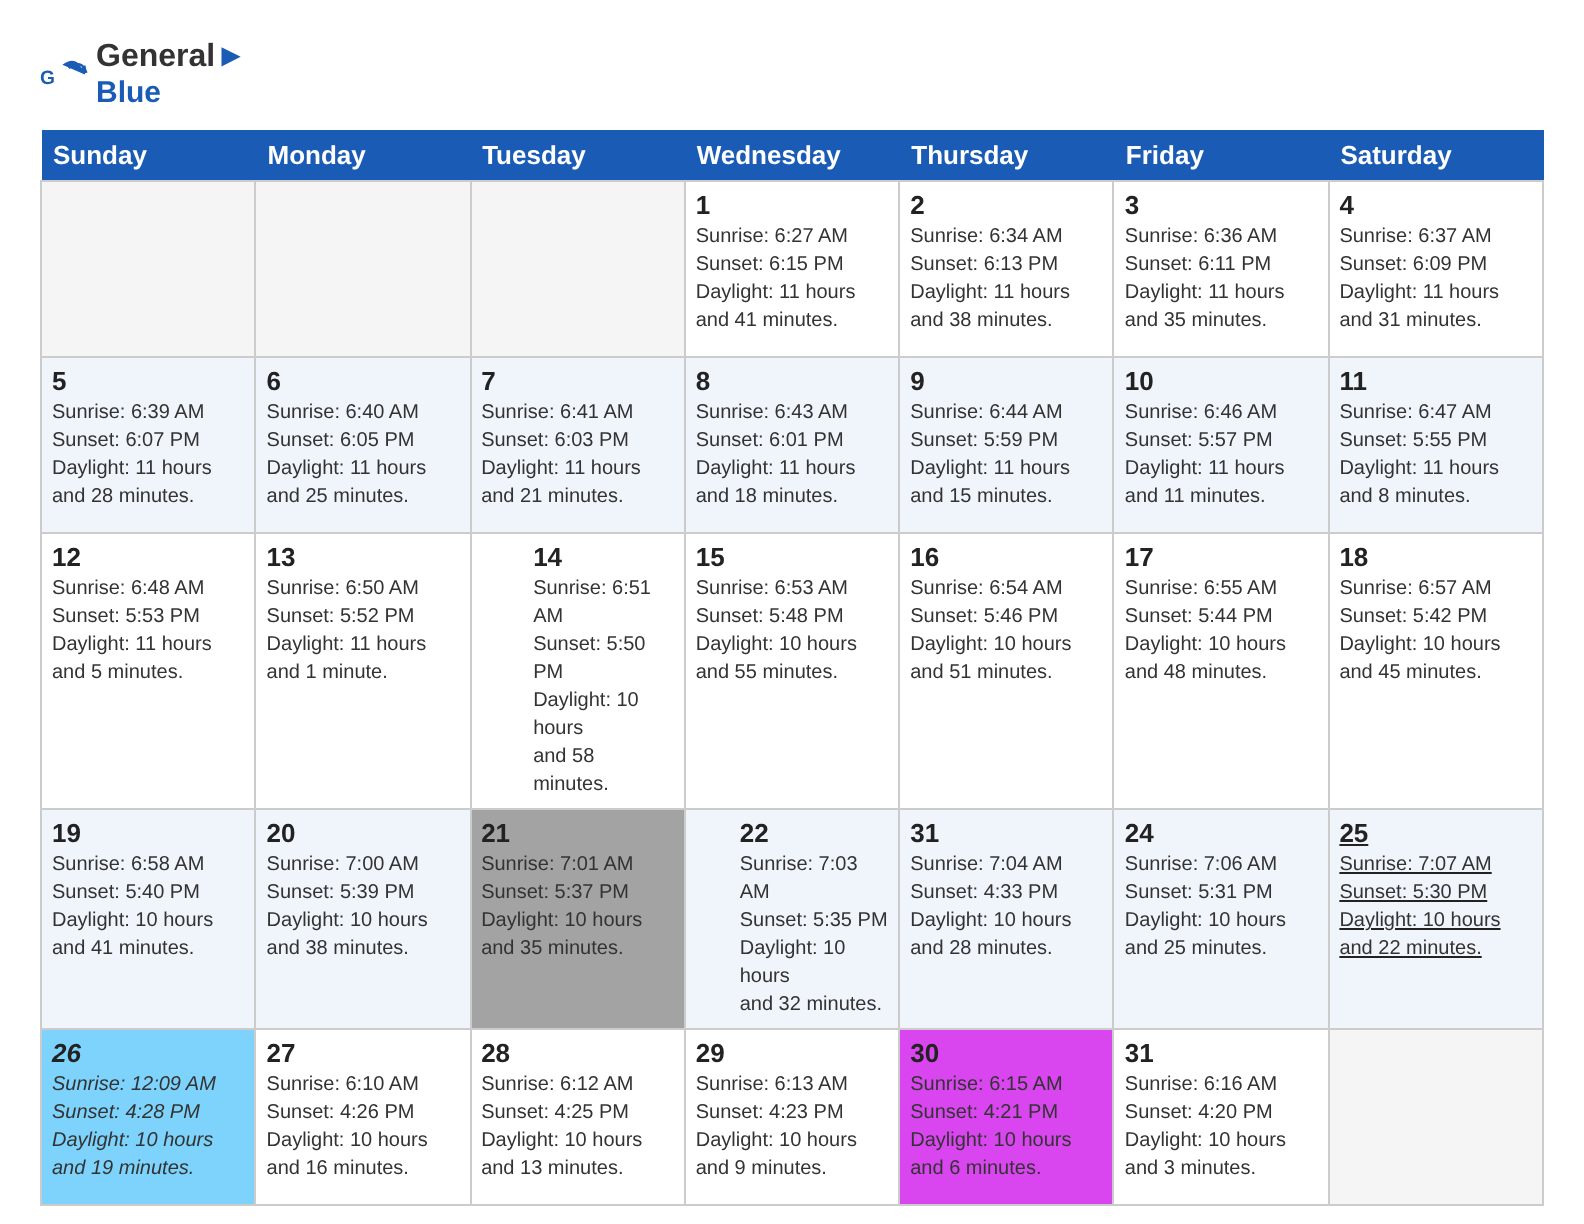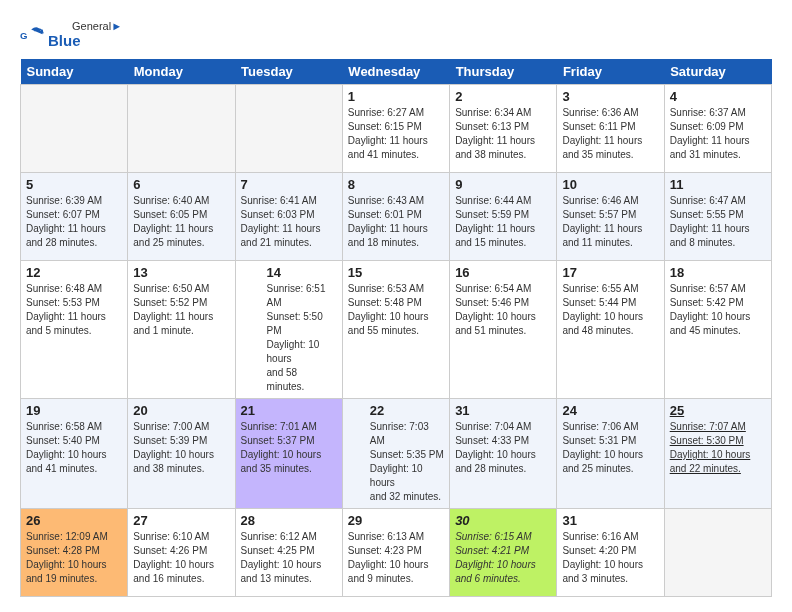--- a/index.html
+++ b/index.html
@@ -82,21 +82,21 @@
 <body>
 
 <div class="header">
   <div class="logo">
     <svg class="logo-icon" viewBox="0 0 30 30">
       <text x="0" y="20" font-size="12" font-weight="bold" fill="#1a5cb5">G</text>
       <path d="M14 8 Q22 2 26 10 Q30 5 28 14" fill="#1a5cb5"></path>
       <path d="M18 10 Q26 4 29 13" fill="none" stroke="#1a5cb5" stroke-width="1.5"></path>
     </svg>
     <div>
-      <div style="font-size:11px;font-weight:normal;color:#333;margin-left:24px;">General<span style="color:#1a5cb5;">►</span></div>
+      <div style="font-size:16px;font-weight:bold;color:#333;">General<span style="color:#1a5cb5;">►</span></div>
       <div style="font-size:15px;font-weight:bold;color:#1a5cb5;">Blue</div>
     </div>
   </div>
   <div class="title-block">
     <div class="month-title"></div>
     <div class="location"></div>
   </div>
 </div>
 
 <table>
@@ -255,21 +255,21 @@
 Daylight: 10 hours
 and 41 minutes.</div>
         </td>
         <td style="background: rgb(240, 244, 251);">
           <span class="day-num">20</span>
           <div class="day-info" style="white-space: pre-line;">Sunrise: 7:00 AM
 Sunset: 5:39 PM
 Daylight: 10 hours
 and 38 minutes.</div>
         </td>
-        <td style="background: #c4b5fd; margin-top: 21px;">
+        <td style="background: #a3a3a3; margin-top: 21px;">
           <span class="day-num">21</span>
           <div class="day-info" style="white-space: pre-line;">Sunrise: 7:01 AM
 Sunset: 5:37 PM
 Daylight: 10 hours
 and 35 minutes.</div>
         </td>
         <td style="background: rgb(240, 244, 251); padding-left: 27px;">
           <span class="day-num">22</span>
           <div class="day-info" style="white-space: pre-line;">Sunrise: 7:03 AM
 Sunset: 5:35 PM
@@ -292,21 +292,21 @@
         </td>
         <td style="background: rgb(240, 244, 251); text-decoration: underline;">
           <span class="day-num">25</span>
           <div class="day-info" style="white-space: pre-line;">Sunrise: 7:07 AM
 Sunset: 5:30 PM
 Daylight: 10 hours
 and 22 minutes.</div>
         </td>
       </tr>
       <tr>
-        <td style="background: #fdba74;">
+        <td style="background: #7dd3fc; font-style: italic;">
           <span class="day-num">26</span>
           <div class="day-info" style="white-space: pre-line;">Sunrise: 12:09 AM
 Sunset: 4:28 PM
 Daylight: 10 hours
 and 19 minutes.</div>
         </td>
         <td style="background: rgb(255, 255, 255);">
           <span class="day-num">27</span>
           <div class="day-info" style="white-space: pre-line;">Sunrise: 6:10 AM
 Sunset: 4:26 PM
@@ -320,21 +320,21 @@
 Daylight: 10 hours
 and 13 minutes.</div>
         </td>
         <td style="background: rgb(255, 255, 255);">
           <span class="day-num">29</span>
           <div class="day-info" style="white-space: pre-line;">Sunrise: 6:13 AM
 Sunset: 4:23 PM
 Daylight: 10 hours
 and 9 minutes.</div>
         </td>
-        <td style="background: #bef264; font-style: italic;">
+        <td style="background: #d946ef;">
           <span class="day-num">30</span>
           <div class="day-info" style="white-space: pre-line;">Sunrise: 6:15 AM
 Sunset: 4:21 PM
 Daylight: 10 hours
 and 6 minutes.</div>
         </td>
         <td style="background: rgb(255, 255, 255);">
           <span class="day-num">31</span>
           <div class="day-info" style="white-space: pre-line;">Sunrise: 6:16 AM
 Sunset: 4:20 PM

